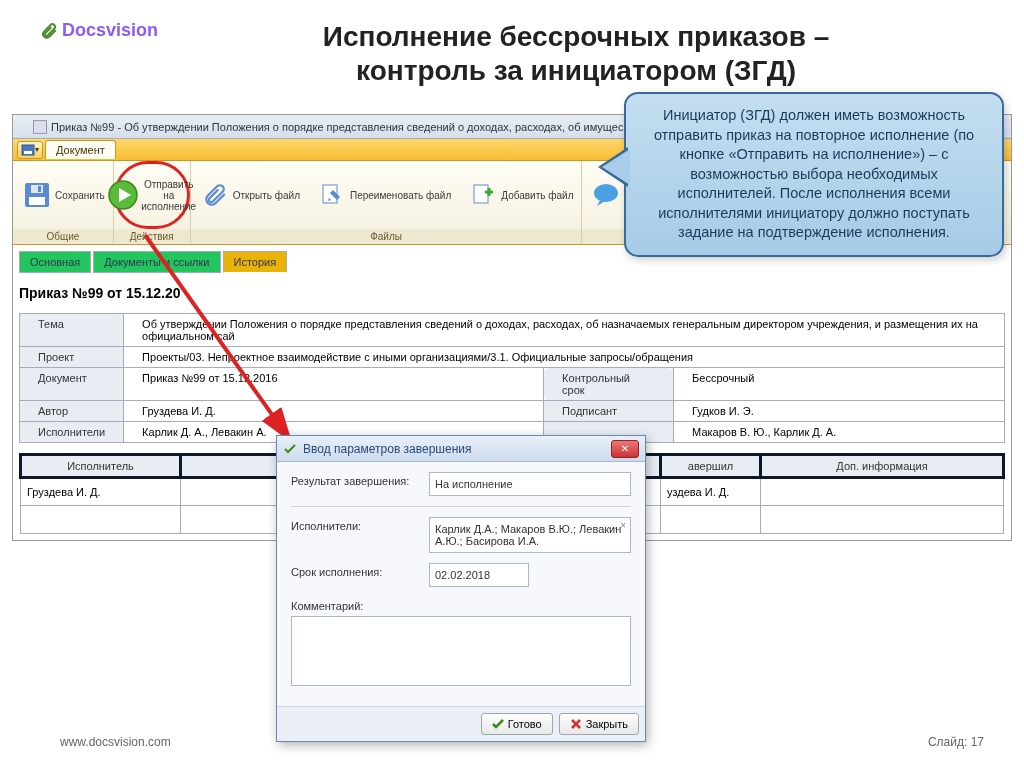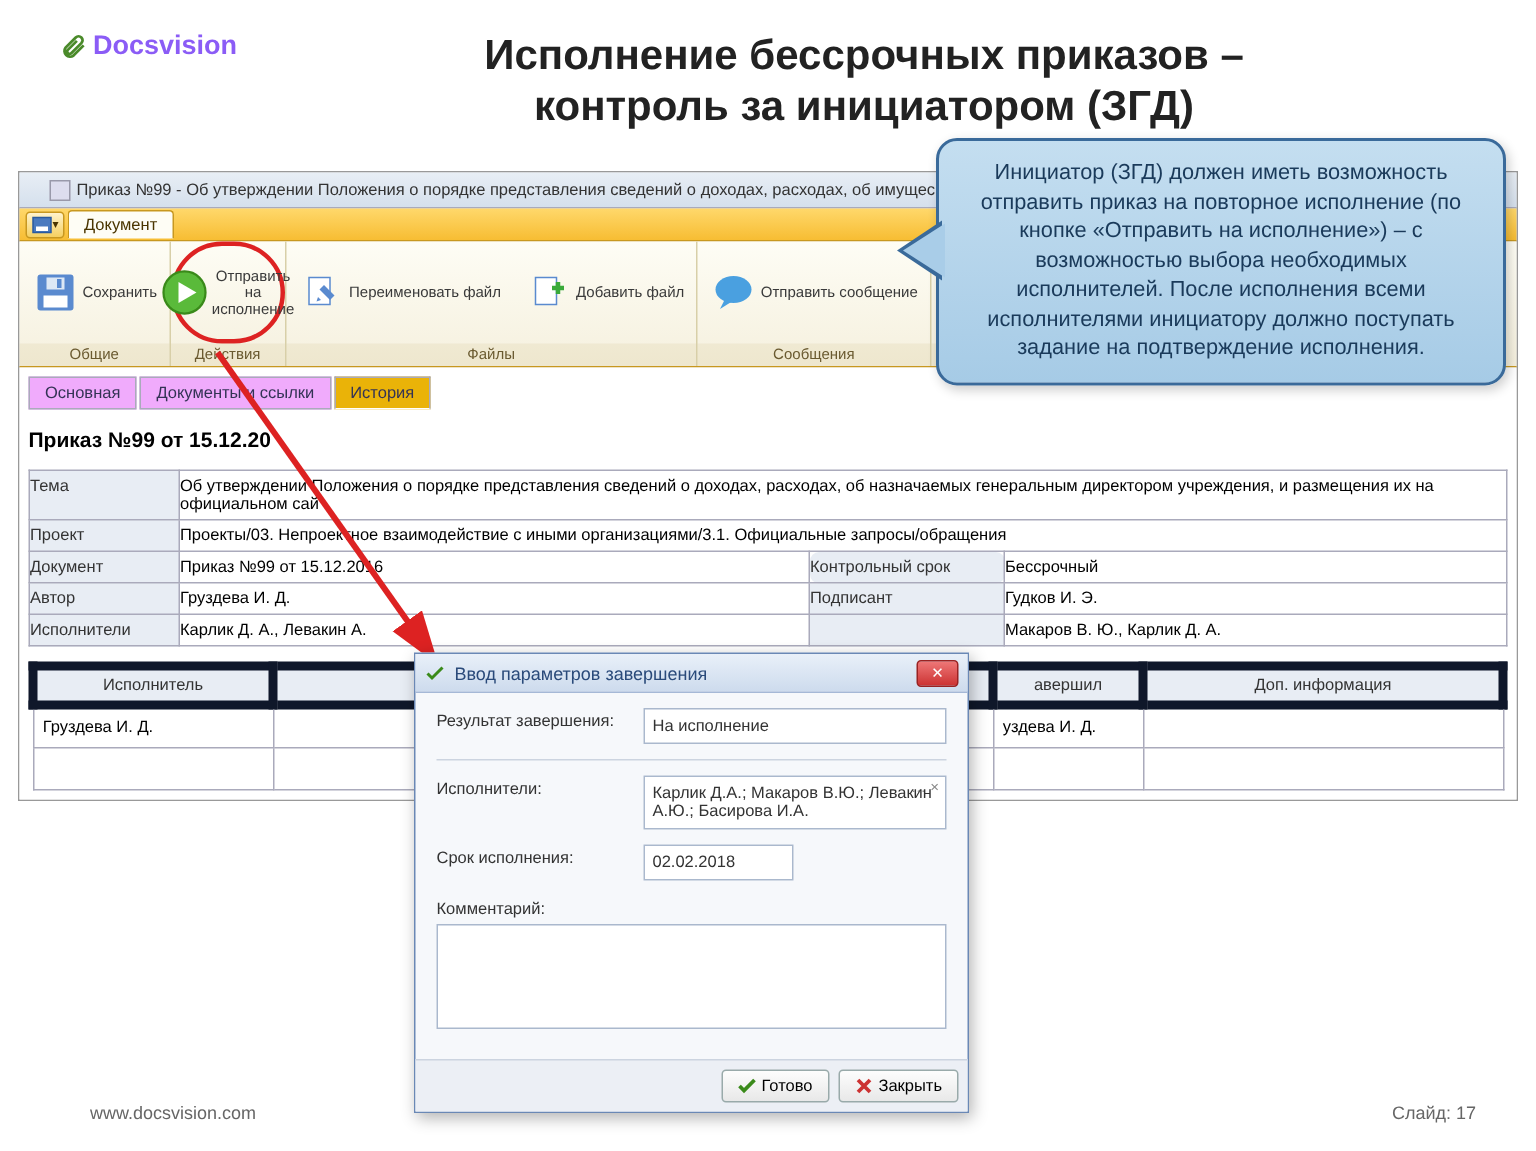--- a/index.html
+++ b/index.html
@@ -23,34 +23,34 @@
   .ribbon-group { border-right: 1px solid #d8cfa8; display: flex; flex-direction: column; }
   .ribbon-buttons { display: flex; flex: 1; }
   .ribbon-btn { display: flex; flex-direction: row; align-items: center; justify-content: center; padding: 4px 8px; text-align: center; font-size: 10px; color: #3a3a3a; gap: 2px; cursor: pointer; min-width: 58px; }
   .ribbon-icon { width: 32px; height: 32px; display: flex; align-items: center; justify-content: center; }
   .ribbon-group-label { text-align: center; font-size: 10px; color: #6a5a30; padding: 2px 0; background: rgba(200,180,120,0.15); }
   
   .circled { border: 3px solid #d22; border-radius: 50px; padding: 2px; }
   
   .doc-area { background: #fff; padding: 6px; }
   .doc-tabs { display: flex; gap: 2px; margin-bottom: 4px; }
-  .doc-tab { padding: 4px 10px; font-size: 11px; border: 1px solid #aab; background: #f0abfc; color: #335; cursor: pointer; }
+  .doc-tab { padding: 4px 10px; font-size: 11px; border: 1px solid #aab; background: #22c55e; color: #335; cursor: pointer; }
   .doc-tab.active { background: #eab308; border-bottom-color: #fff; }
   
   .doc-title { text-align: left; font-weight: bold; font-size: 14px; padding: 8px 0 12px; }
   
   .info-table { width: 100%; border-collapse: collapse; font-size: 11px; }
-  .info-table td { border: 1px solid #aab; padding: 4px 0; vertical-align: top; }
+  .info-table td { border: 1px solid #aab; padding: 4px 18px; vertical-align: top; }
   .info-table .label-cell { background: #e8edf4; width: 100px; color: #333; }
   .info-table .label-cell2 { background: #e8edf4; width: 130px; color: #333; }
   
   .red-box { border: 2.5px solid #d22; border-radius: 6px; }
   
   .exec-table { width: 100%; border-collapse: collapse; font-size: 11px; margin-top: 10px; }
-  .exec-table th { border: 6px solid #0f172a; background: #e8edf4; padding: 4px 6px; font-weight: normal; color: #333; }
+  .exec-table th { border: 3px solid #0f172a; background: #e8edf4; padding: 4px 6px; font-weight: normal; color: #333; }
   .exec-table td { border: 1px solid #aab; padding: 6px; height: 28px; }
   
   .dialog { position: absolute; left: 276px; top: 435px; width: 370px; background: #f6f8fb; border: 1px solid #6a88b5; box-shadow: 2px 3px 10px rgba(0,0,0,0.3); }
   .dialog-title { background: linear-gradient(#e9f0f9, #cddbed); height: 26px; display: flex; align-items: center; padding: 0 6px; font-size: 12px; color: #2a4a7a; gap: 6px; border-bottom: 1px solid #a5b8d6; }
   .dialog-title-icon { width: 14px; height: 14px; }
   .dialog-close { margin-left: auto; width: 28px; height: 18px; background: linear-gradient(#e77, #c33); border: 1px solid #922; border-radius: 3px; color: #fff; display: flex; align-items: center; justify-content: center; font-size: 10px; cursor: pointer; }
   .dialog-body { padding: 10px 14px; }
   .dlg-row { display: flex; align-items: flex-start; margin-bottom: 10px; gap: 8px; }
   .dlg-label { width: 130px; font-size: 11px; color: #333; padding-top: 3px; }
   .dlg-input { flex: 1; border: 1px solid #aab8cd; background: #fff; padding: 5px 5px; font-size: 11px; color: #333; min-height: 18px; position: relative; }
@@ -127,20 +127,28 @@
           </div>
           <span style="line-height:1.1">Отправить на исполнение</span>
         </div>
       </div>
       <div class="ribbon-group-label">Действия</div>
     </div>
     <div class="ribbon-group">
       <div class="ribbon-buttons">
         <div class="ribbon-btn">
           <div class="ribbon-icon">
+            <svg width="26" height="26" viewBox="0 0 24 24" fill="none" stroke="#5a8acf" stroke-width="2">
+                <path d="M21 11l-9 9a5 5 0 01-7-7l9-9a3.5 3.5 0 015 5l-9 9a2 2 0 01-3-3l8-8"></path>
+              </svg>
+          </div>
+          <span>Открыть файл</span>
+        </div>
+        <div class="ribbon-btn">
+          <div class="ribbon-icon">
             <svg width="26" height="26" viewBox="0 0 26 26">
                 <rect x="4" y="3" width="14" height="18" fill="#fff" stroke="#5a8acf"></rect>
                 <path d="M14 8l7 7-3 3-7-7z" fill="#5a8acf"></path>
                 <path d="M10 16l2 2-3 1z" fill="#5a8acf"></path>
               </svg>
           </div>
           <span>Переименовать файл</span>
         </div>
         <div class="ribbon-btn">
           <div class="ribbon-icon">

